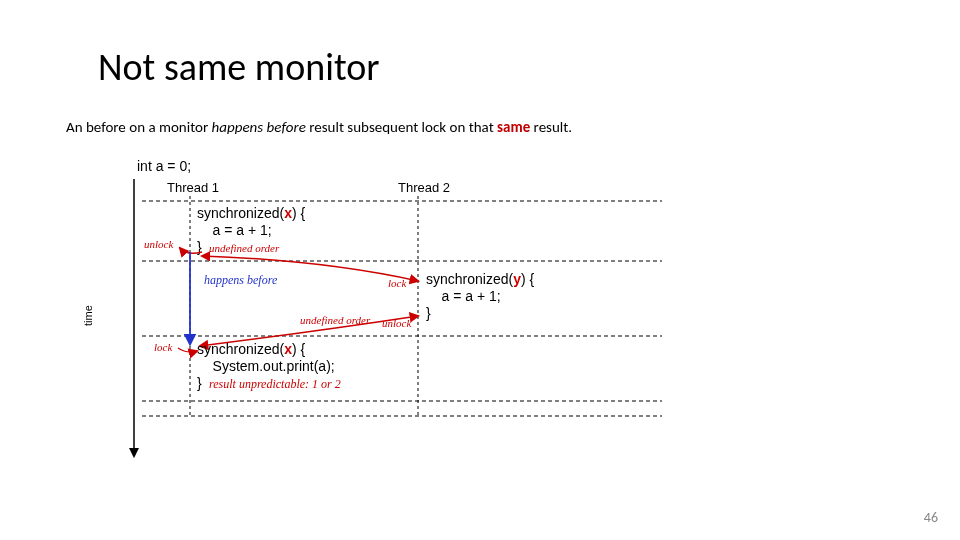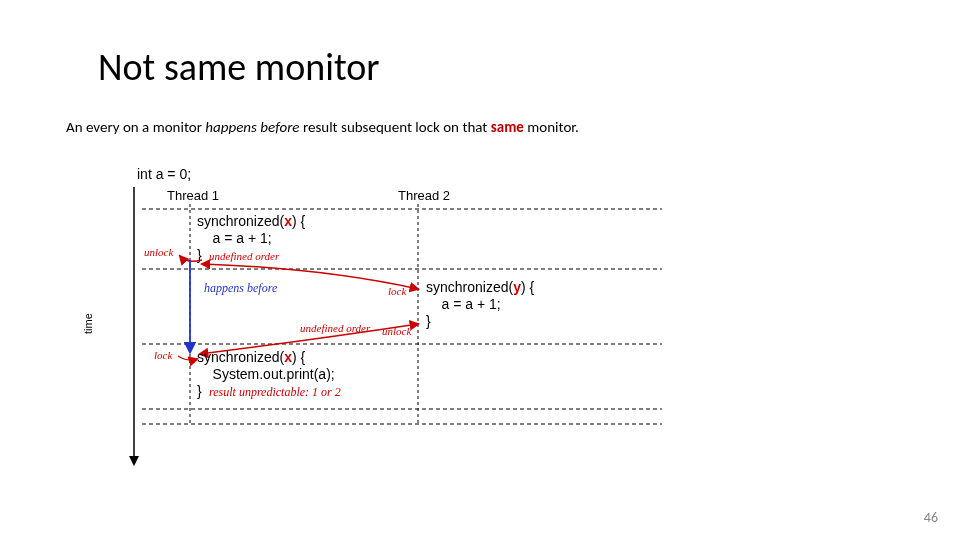--- a/index.html
+++ b/index.html
@@ -37,36 +37,36 @@
     position: absolute;
     right: 22px;
     bottom: 14px;
     font-size: 14px;
     color: #888;
     margin-top: 40px;
   }
   .diagram {
     position: absolute;
     left: 82px;
-    top: 164px;
+    top: 156px;
     width: 700px;
     height: 320px;
   }
   svg { display: block; }
   .t-serif { font-family: "Times New Roman", Georgia, serif; }
   .t-sans  { font-family: Arial, sans-serif; }
 </style>
 </head>
 <body>
 
 <div class="slide">
   <div class="title">Not same monitor</div>
 
   <div class="subtitle">
-    <span>An every on a monitor </span><span class="italic">happens before</span><span> result subsequent lock on that </span><span class="bold-red">same</span><span> monitor.</span>
+    <span>An before on a monitor </span><span class="italic">happens before</span><span> result subsequent lock on that </span><span class="bold-red">same</span><span> result.</span>
   </div>
 
   <div class="diagram">
     <svg width="700" height="320" viewBox="0 0 700 320">
       <defs>
         <marker id="arrow-black" viewBox="0 0 10 10" refX="8" refY="5" markerWidth="7" markerHeight="7" orient="auto-start-reverse">
           <path d="M 0 0 L 10 5 L 0 10 z" fill="#000"></path>
         </marker>
         <marker id="arrow-red" viewBox="0 0 10 10" refX="8" refY="5" markerWidth="7" markerHeight="7" orient="auto-start-reverse">
           <path d="M 0 0 L 10 5 L 0 10 z" fill="#c00"></path>

